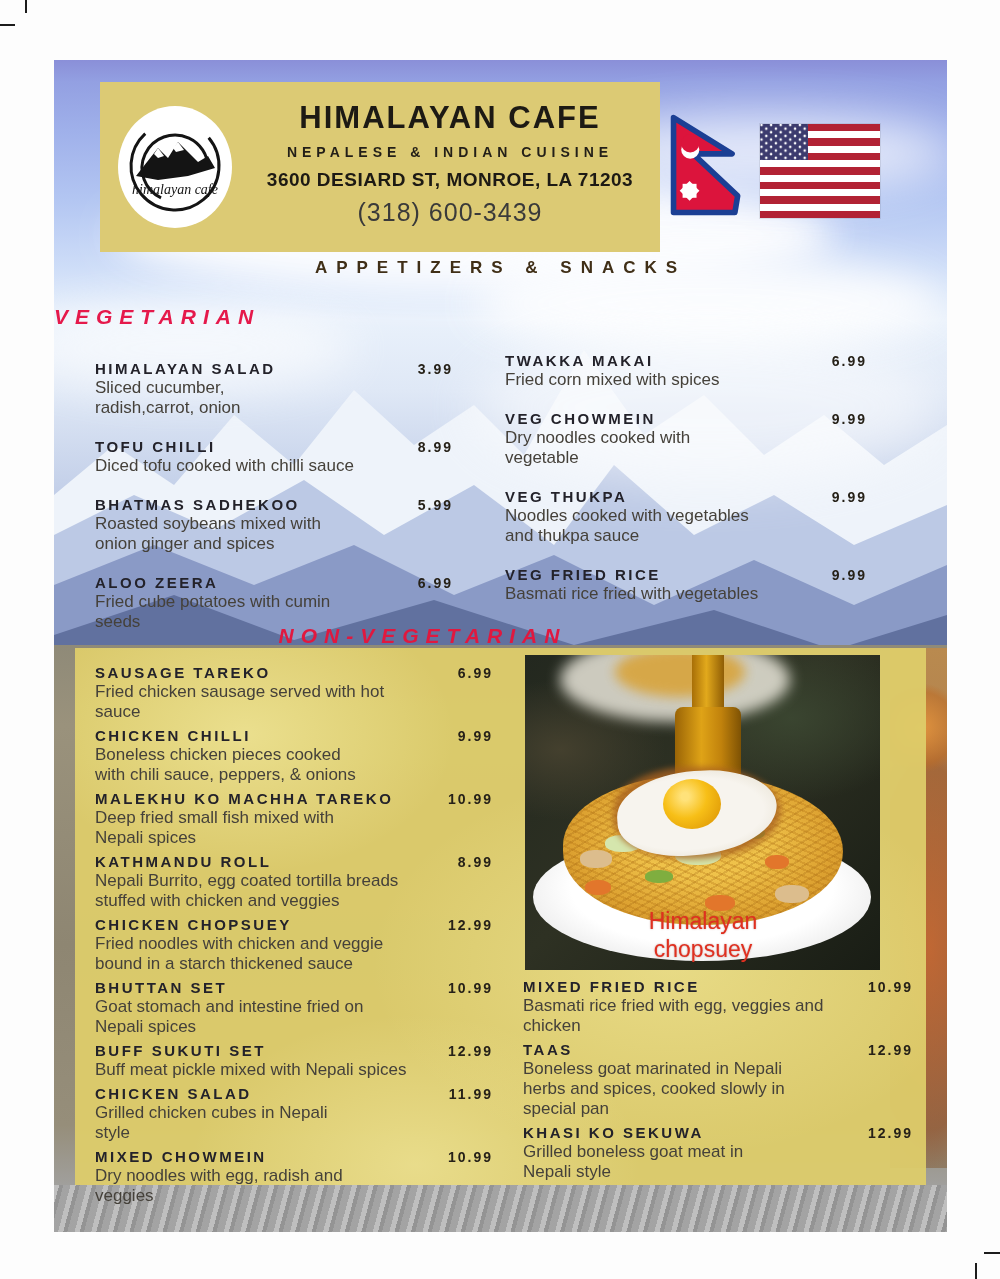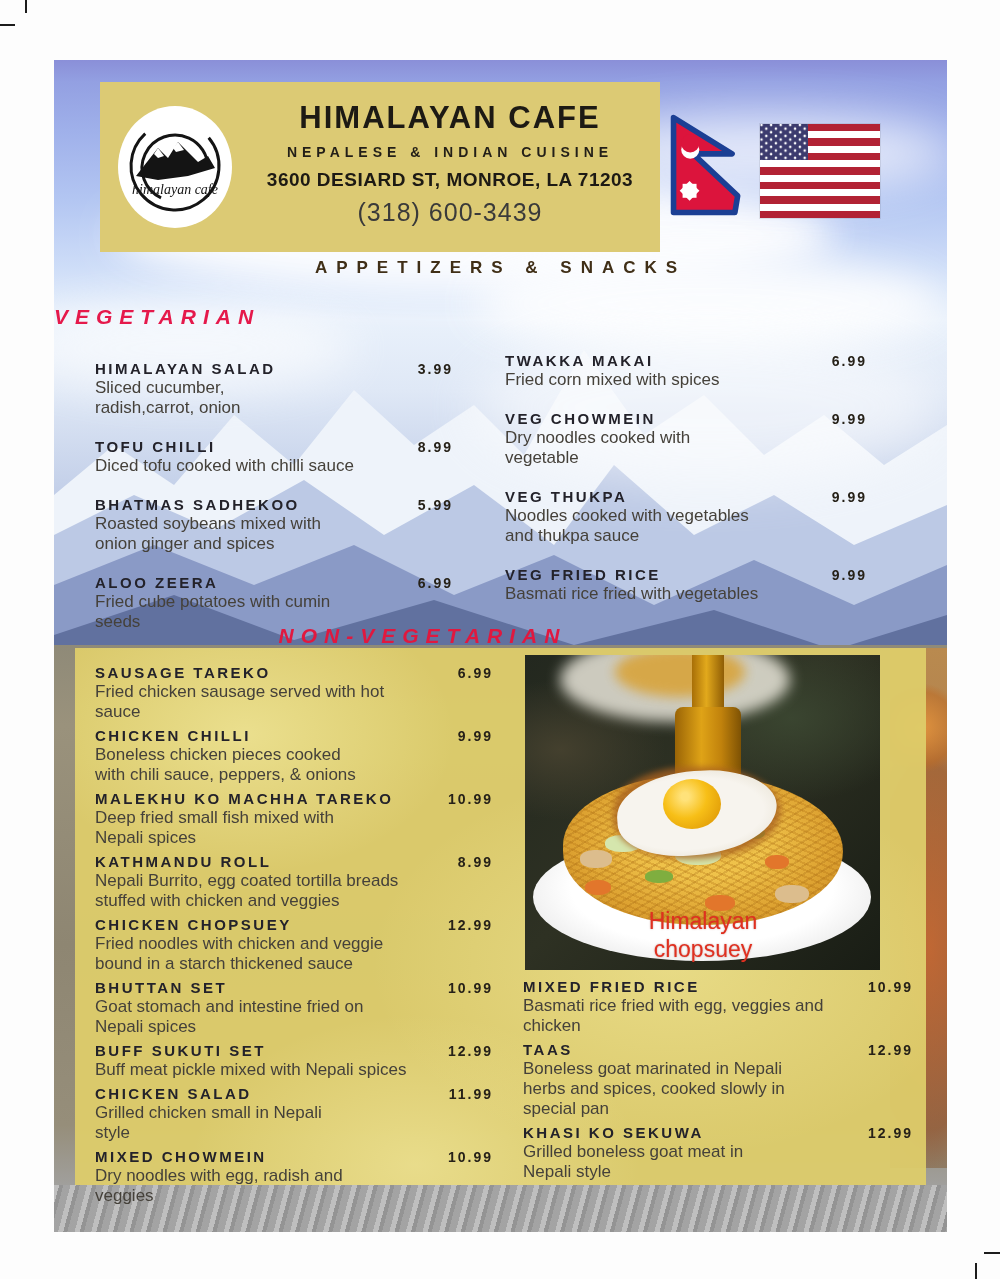--- a/index.html
+++ b/index.html
@@ -302,21 +302,21 @@
             <span class="iname">BUFF SUKUTI SET</span>
             <span class="iprice">12.99</span>
           </div>
         <div class="idesc">Buff meat pickle mixed with Nepali spices</div>
       </div>
       <div class="item">
         <div class="ihead">
             <span class="iname">CHICKEN SALAD</span>
             <span class="iprice">11.99</span>
           </div>
-        <div class="idesc">Grilled chicken small in Nepali
+        <div class="idesc">Grilled chicken cubes in Nepali
 style</div>
       </div>
       <div class="item">
         <div class="ihead">
             <span class="iname">MIXED CHOWMEIN</span>
             <span class="iprice">10.99</span>
           </div>
         <div class="idesc">Dry noodles with egg, radish and
 veggies</div>
       </div>

